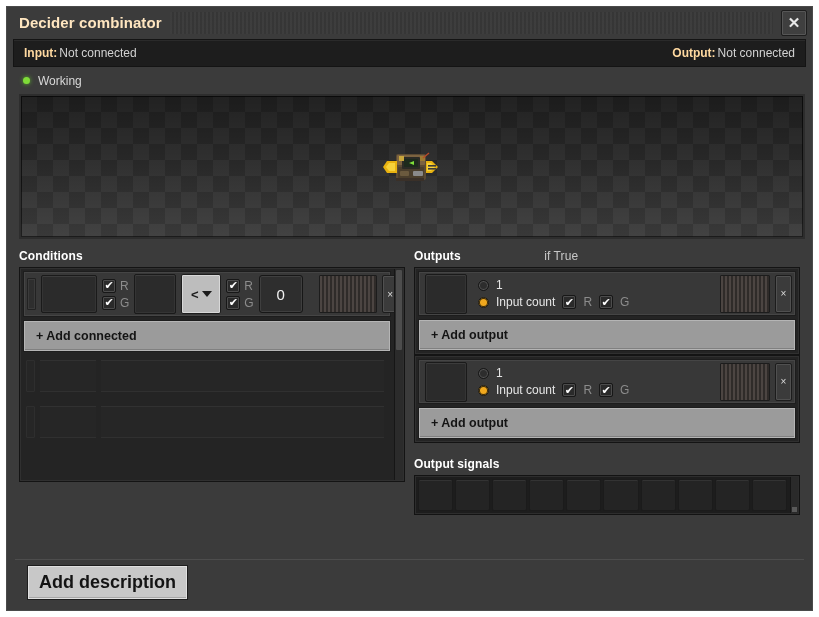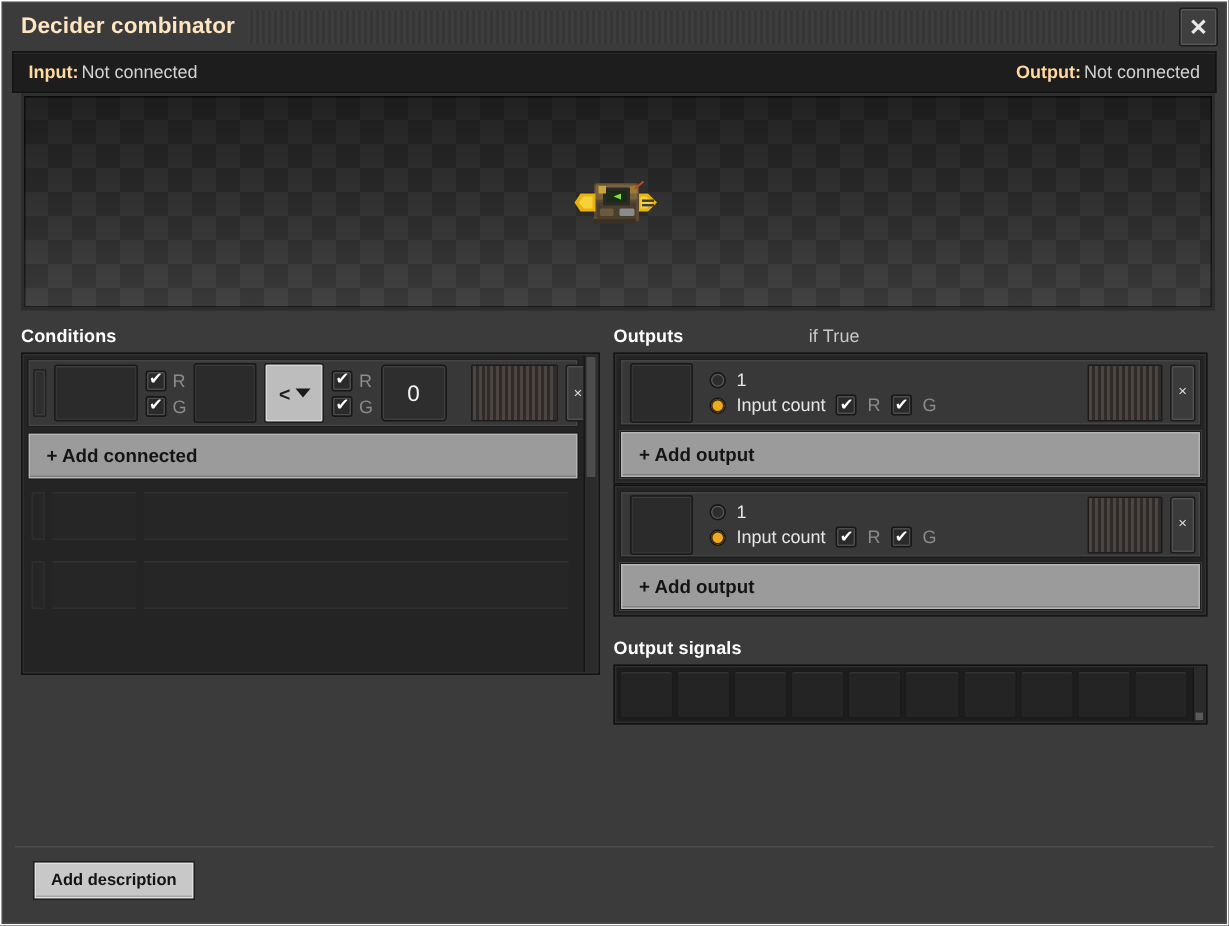--- a/index.html
+++ b/index.html
@@ -8,21 +8,21 @@
     background: #1b1b1b;
     font-family: "Liberation Sans", sans-serif;
     overflow: hidden;
   }
 
   
   .window {
     position: absolute; left: 0; top: 0;
     width: 819px; height: 617px;
     background: #3b3b3b;
-    border: 1px solid #ffffff;
+    border: 6px solid #ffffff;
     box-shadow: inset 0 0 0 1px #4a4a4a;
     display: flex; flex-direction: column;
   }
 
   
   .titlebar {
     height: 33px; flex: none;
     display: flex; align-items: center;
     padding: 0 6px 0 13px;
     position: relative;
@@ -309,21 +309,21 @@
   }
 
   
   .divider { height: 1px; background: #4d4d4d; margin: 9px 2px 0 2px; flex: none; }
   .footer { height: 44px; flex: none; display: flex; align-items: center; padding-left: 14px; }
   .desc-btn {
     background: #c8c8c8;
     border: 1px solid #1d1d1d;
     box-shadow: inset 0 0 0 1px #e0e0e0, inset 0 -2px 0 rgba(0,0,0,.16);
     padding: 6px 11px;
-    color: #141414; font-size: 11px; font-weight: bold;
+    color: #141414; font-size: 18px; font-weight: bold;
     cursor: pointer;
   }
 </style>
 </head>
 <body>
 
 <div class="window">
 
   <div class="titlebar">
     <div class="title-text">Decider combinator</div>
@@ -337,20 +337,24 @@
       <div class="conn-left">
         <span class="conn-label">Input:</span>
         <span class="conn-value">Not connected</span>
       </div>
       <div class="conn-right">
         <span class="conn-label">Output:</span>
         <span class="conn-value">Not connected</span>
       </div>
     </div>
 
+    <div class="status-line">
+      <span class="status-dot"></span>
+      <span class="status-text">Working</span>
+    </div>
 
     <div class="preview">
       <div class="checker"></div>
       <div class="checker-shade"></div>
       <svg class="entity-sprite" viewBox="0 0 64 40">
         <rect x="16" y="7" width="30" height="26" rx="2" fill="#5a4a34"></rect>
         <rect x="17" y="8" width="28" height="10" rx="1" fill="#7c6340"></rect>
         <rect x="18" y="20" width="26" height="11" rx="1" fill="#4a3e2c"></rect>
         <rect x="22" y="10" width="18" height="12" rx="1" fill="#2b2b26"></rect>
         <rect x="24" y="12" width="14" height="8" rx="1" fill="#1c2a1c"></rect>

